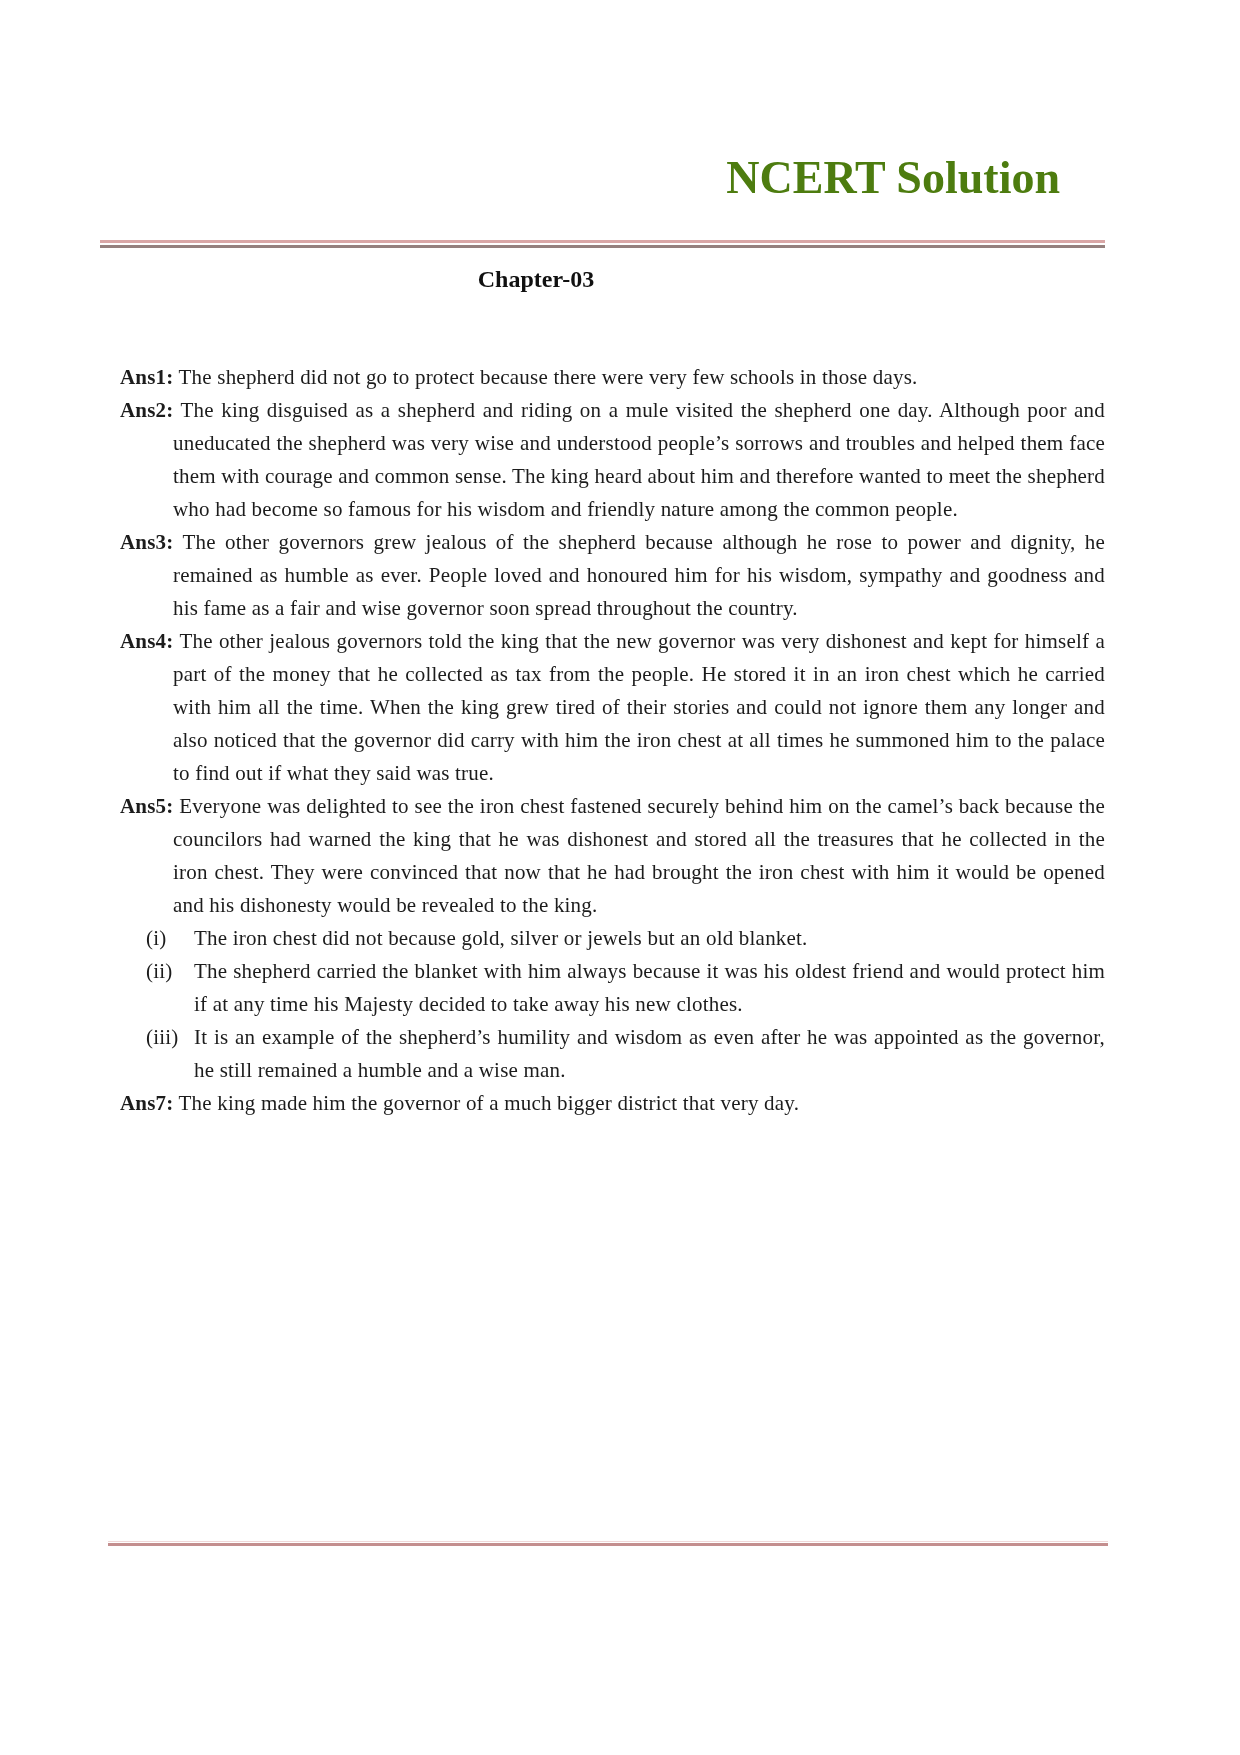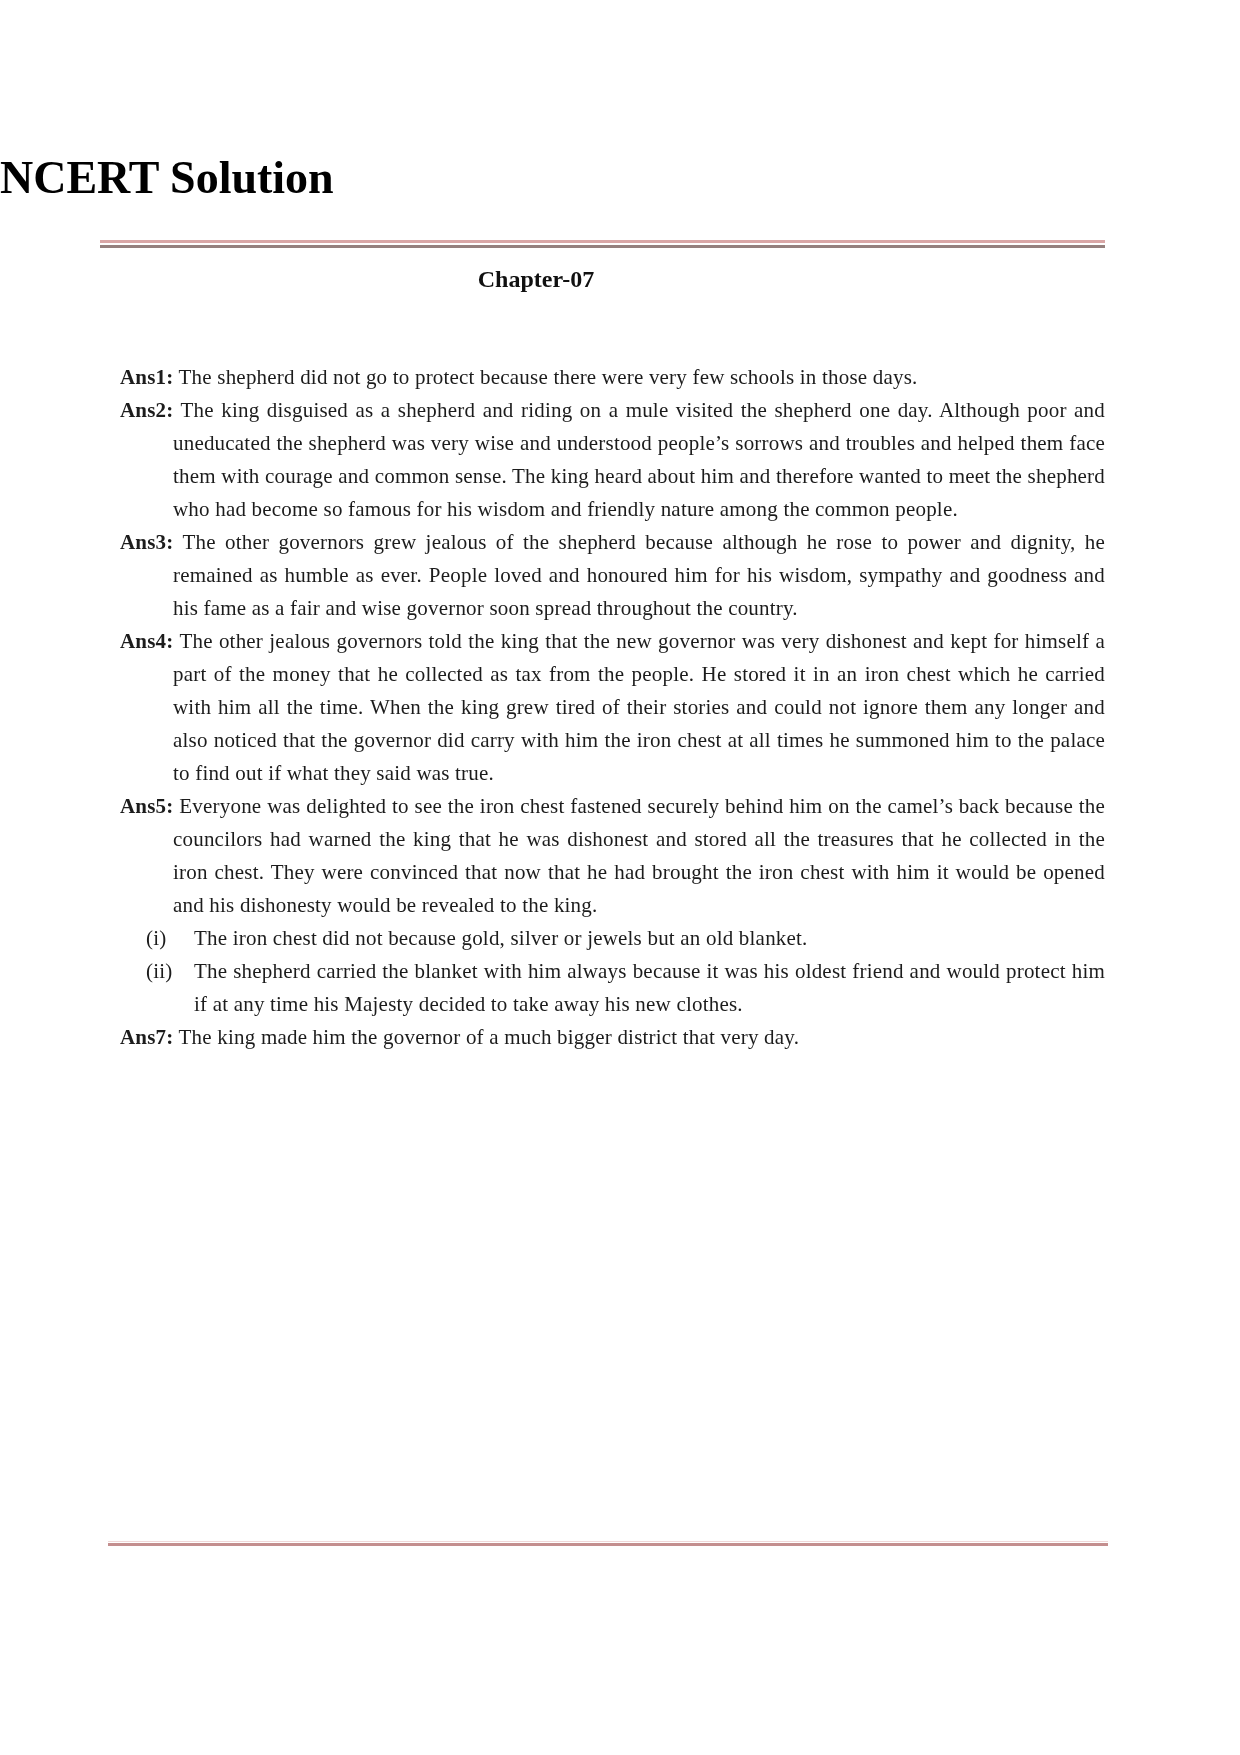--- a/index.html
+++ b/index.html
@@ -10,24 +10,25 @@
     background: #ffffff;
     font-family: "Liberation Serif", "DejaVu Serif", serif;
     color: #1c1c1c;
     overflow: hidden;
   }
   .doc-title {
     position: absolute;
     top: 150px;
     left: 0;
     right: 180px;
+    text-align: right;
     font-weight: bold;
     font-size: 46px;
     line-height: 56px;
-    color: #000000;
+    color: #4d7c0f;
   }
   .header-rule {
     position: absolute;
     top: 240px;
     left: 100px;
     width: 1005px;
     height: 2px;
     background: #ffffff;
     border-top: 3px solid #d9a6a6;
     border-bottom: 3px solid #95807e;
@@ -84,40 +85,41 @@
 </head>
 <body>
 
 <div class="page">
 
   <div class="doc-title">NCERT Solution</div>
 
   <div class="header-rule"></div>
 
   <div class="chapter-block">
-    <div>Chapter-07</div>
+    <div>Chapter-03</div>
   </div>
 
   <div class="body-block">
 
     <p class="ans"><span class="lbl">Ans1:</span> <span>The shepherd did not go to protect because there were very few schools in those days.</span></p>
 
     <p class="ans"><span class="lbl">Ans2:</span> <span>The king disguised as a shepherd and riding on a mule visited the shepherd one day. Although poor and uneducated the shepherd was very wise and understood people’s sorrows and troubles and helped them face them with courage and common sense. The king heard about him and therefore wanted to meet the shepherd who had become so famous for his wisdom and friendly nature among the common people.</span></p>
 
     <p class="ans"><span class="lbl">Ans3:</span> <span>The other governors grew jealous of the shepherd because although he rose to power and dignity, he remained as humble as ever. People loved and honoured him for his wisdom, sympathy and goodness and his fame as a fair and wise governor soon spread throughout the country.</span></p>
 
     <p class="ans"><span class="lbl">Ans4:</span> <span>The other jealous governors told the king that the new governor was very dishonest and kept for himself a part of the money that he collected as tax from the people. He stored it in an iron chest which he carried with him all the time. When the king grew tired of their stories and could not ignore them any longer and also noticed that the governor did carry with him the iron chest at all times he summoned him to the palace to find out if what they said was true.</span></p>
 
     <p class="ans"><span class="lbl">Ans5:</span> <span>Everyone was delighted to see the iron chest fastened securely behind him on the camel’s back because the councilors had warned the king that he was dishonest and stored all the treasures that he collected in the iron chest. They were convinced that now that he had brought the iron chest with him it would be opened and his dishonesty would be revealed to the king.</span></p>
 
 
     <div class="sub"><span class="marker">(i)</span><span>The iron chest did not because gold, silver or jewels but an old blanket.</span></div>
 
     <div class="sub"><span class="marker">(ii)</span><span>The shepherd carried the blanket with him always because it was his oldest friend and would protect him if at any time his Majesty decided to take away his new clothes.</span></div>
 
+    <div class="sub"><span class="marker">(iii)</span><span>It is an example of the shepherd’s humility and wisdom as even after he was appointed as the governor, he still remained a humble and a wise man.</span></div>
 
     <p class="ans"><span class="lbl">Ans7:</span> <span>The king made him the governor of a much bigger district that very day.</span></p>
 
   </div>
 
   <div class="footer-rule"></div>
 
 </div>
 
 </body></html>

